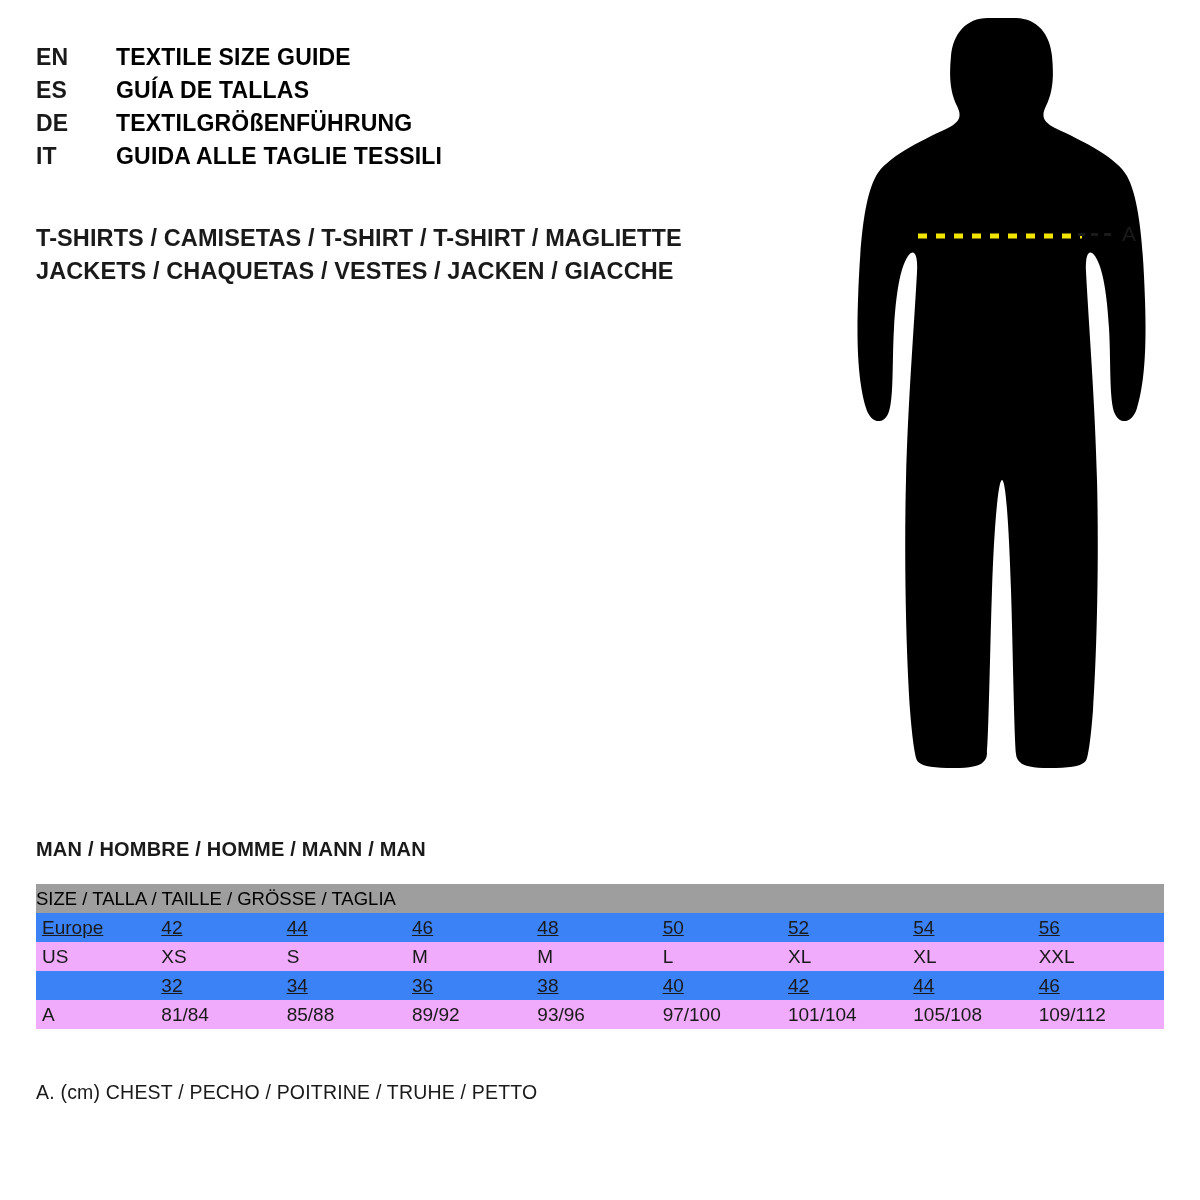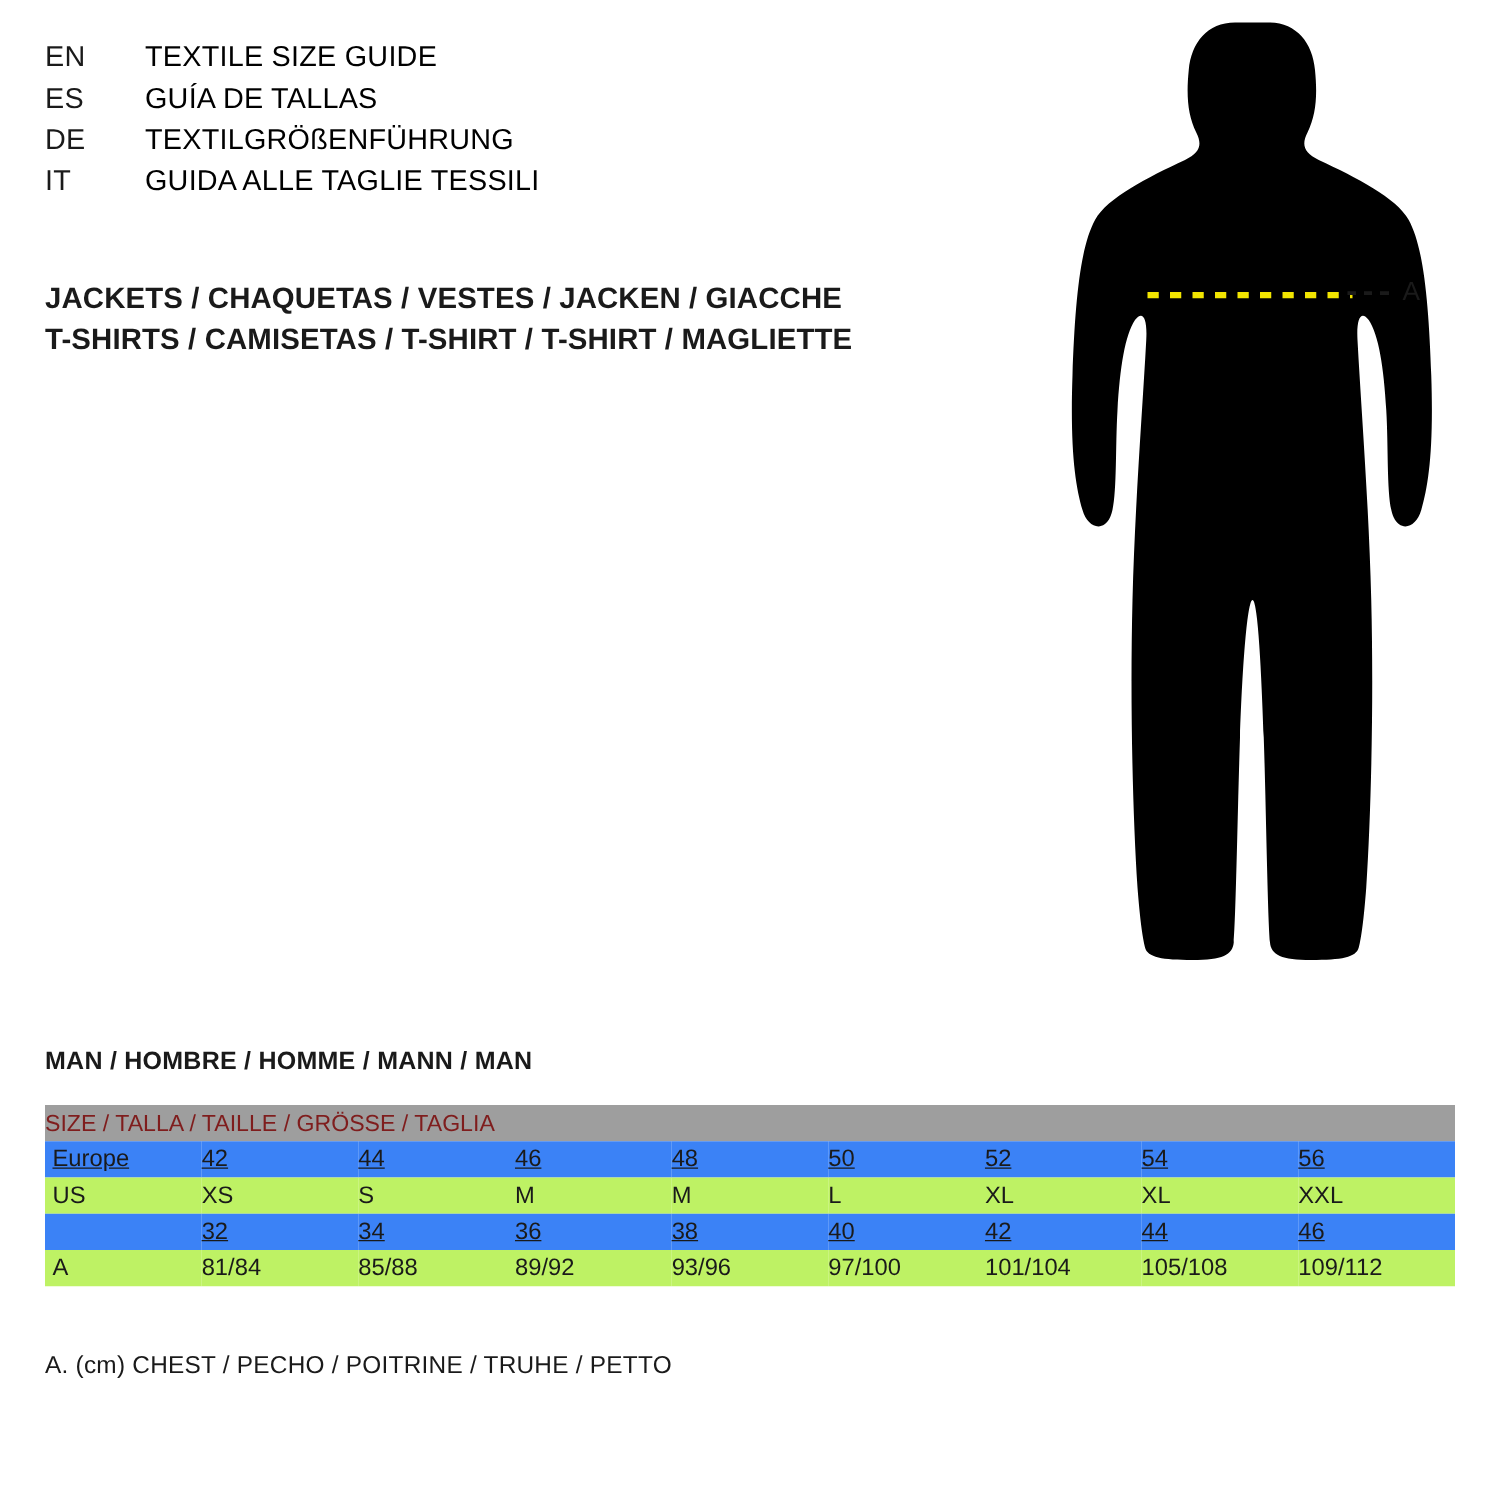--- a/index.html
+++ b/index.html
@@ -13,22 +13,23 @@
     position: relative;
     font-family: "Liberation Sans", sans-serif;
     color: #1a1a1a;
     overflow: hidden;
   }
 
   
   .lang-block {
     position: absolute;
     left: 36px;
-    top: 32px;
+    top: 44px;
     width: 700px;
+    font-weight: bold;
   }
   .lang-row {
     display: flex;
     align-items: baseline;
     height: 33px;
     font-size: 23px;
     letter-spacing: 0.2px;
   }
   .lang-code {
     width: 80px;
@@ -101,27 +102,27 @@
     table-layout: fixed;
     font-size: 19px;
   }
   table.size-table td {
     padding: 0;
     height: 29px;
     vertical-align: middle;
   }
   .row-head td {
     background: #9e9e9e;
-    color: #7f1d1d;
+    color: #000000;
     font-size: 18.5px;
     padding-left: 6px;
     height: 30px;
   }
   .row-light td { background: #3b82f6; text-decoration: underline; }
-  .row-dark td  { background: #bef264; }
+  .row-dark td  { background: #f0abfc; }
   .col-label {
     width: 165px;
     padding-left: 6px !important;
     text-align: left;
   }
   .cell-val {
   }
   .footnote {
     margin-top: 52px;
     font-size: 19.5px;
@@ -144,22 +145,22 @@
     <span class="lang-code">DE</span>
     <span class="lang-text">TEXTILGRÖßENFÜHRUNG</span>
   </div>
   <div class="lang-row">
     <span class="lang-code">IT</span>
     <span class="lang-text">GUIDA ALLE TAGLIE TESSILI</span>
   </div>
 </div>
 
 <div class="category-block">
+  <div class="category-line">T-SHIRTS / CAMISETAS / T-SHIRT / T-SHIRT / MAGLIETTE</div>
   <div class="category-line">JACKETS / CHAQUETAS / VESTES / JACKEN / GIACCHE</div>
-  <div class="category-line">T-SHIRTS / CAMISETAS / T-SHIRT / T-SHIRT / MAGLIETTE</div>
 </div>
 
 <div class="figure-wrap">
   <svg class="figure-svg" width="400" height="790" viewBox="0 0 400 790" xmlns="http://www.w3.org/2000/svg">
     <path fill="#000000" d="
       M198,8
       C176,8 163,24 161,46
       C159,66 160,82 167,96
       C172,106 170,112 158,118
       C128,132 96,148 86,166

